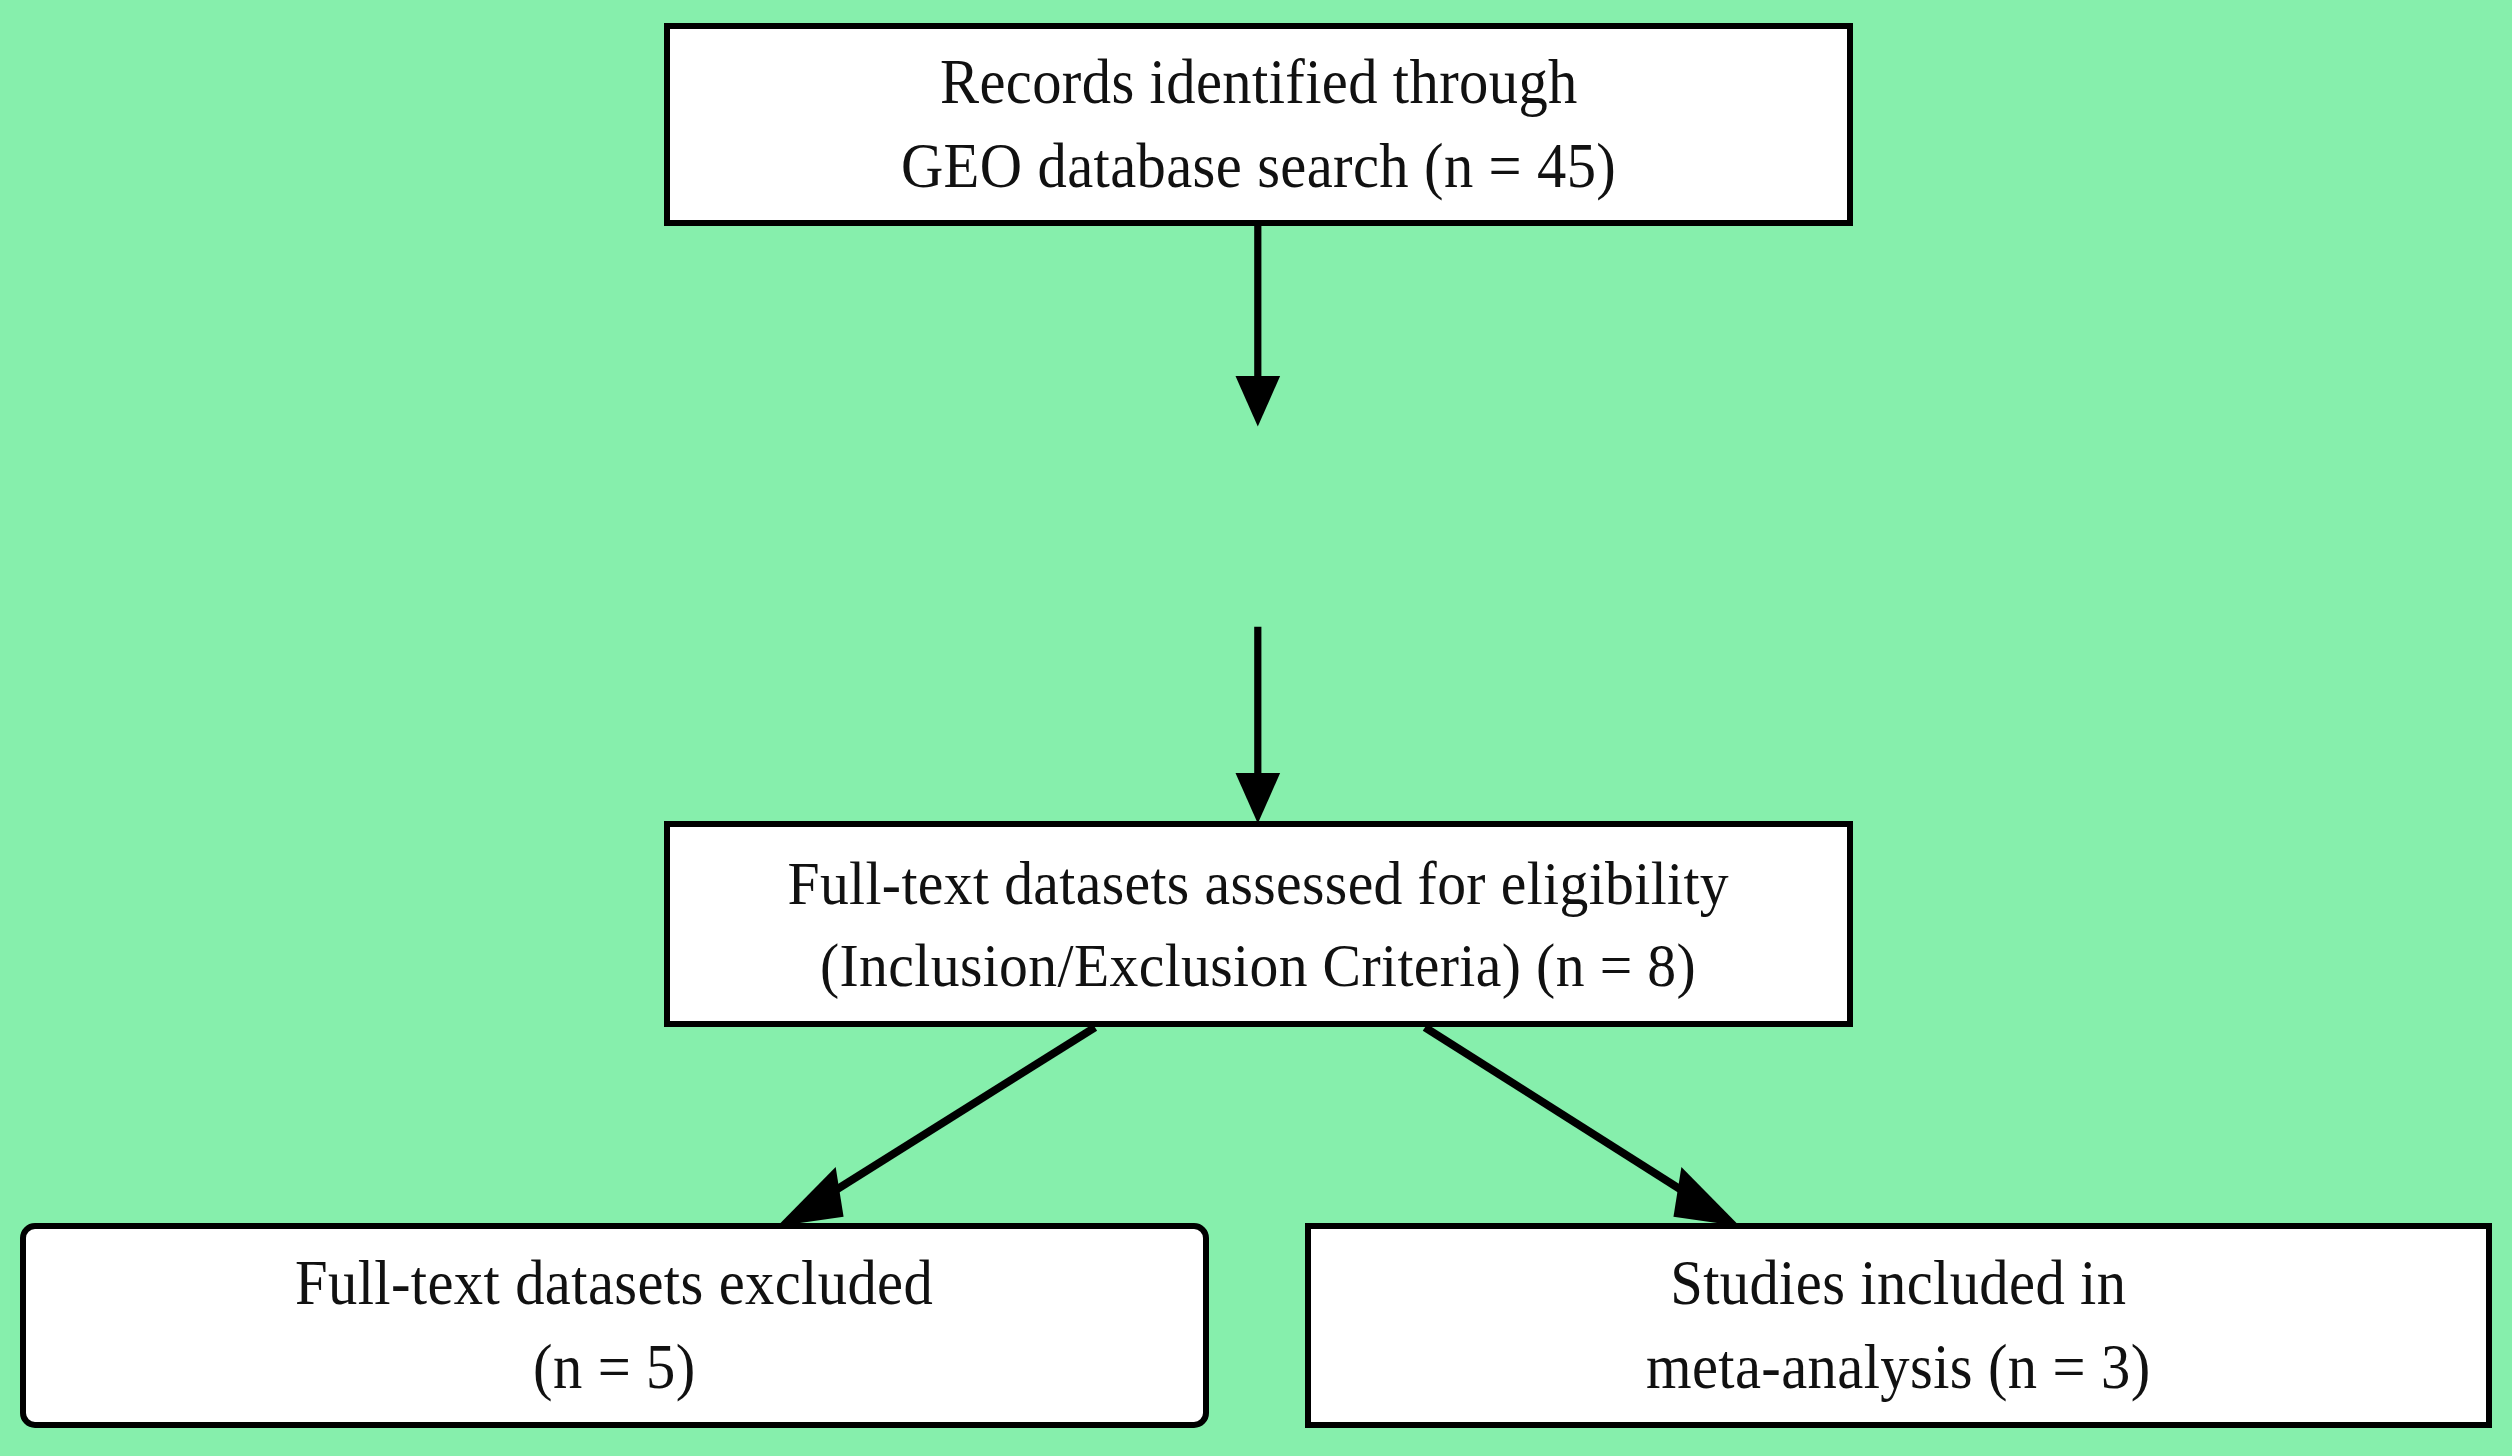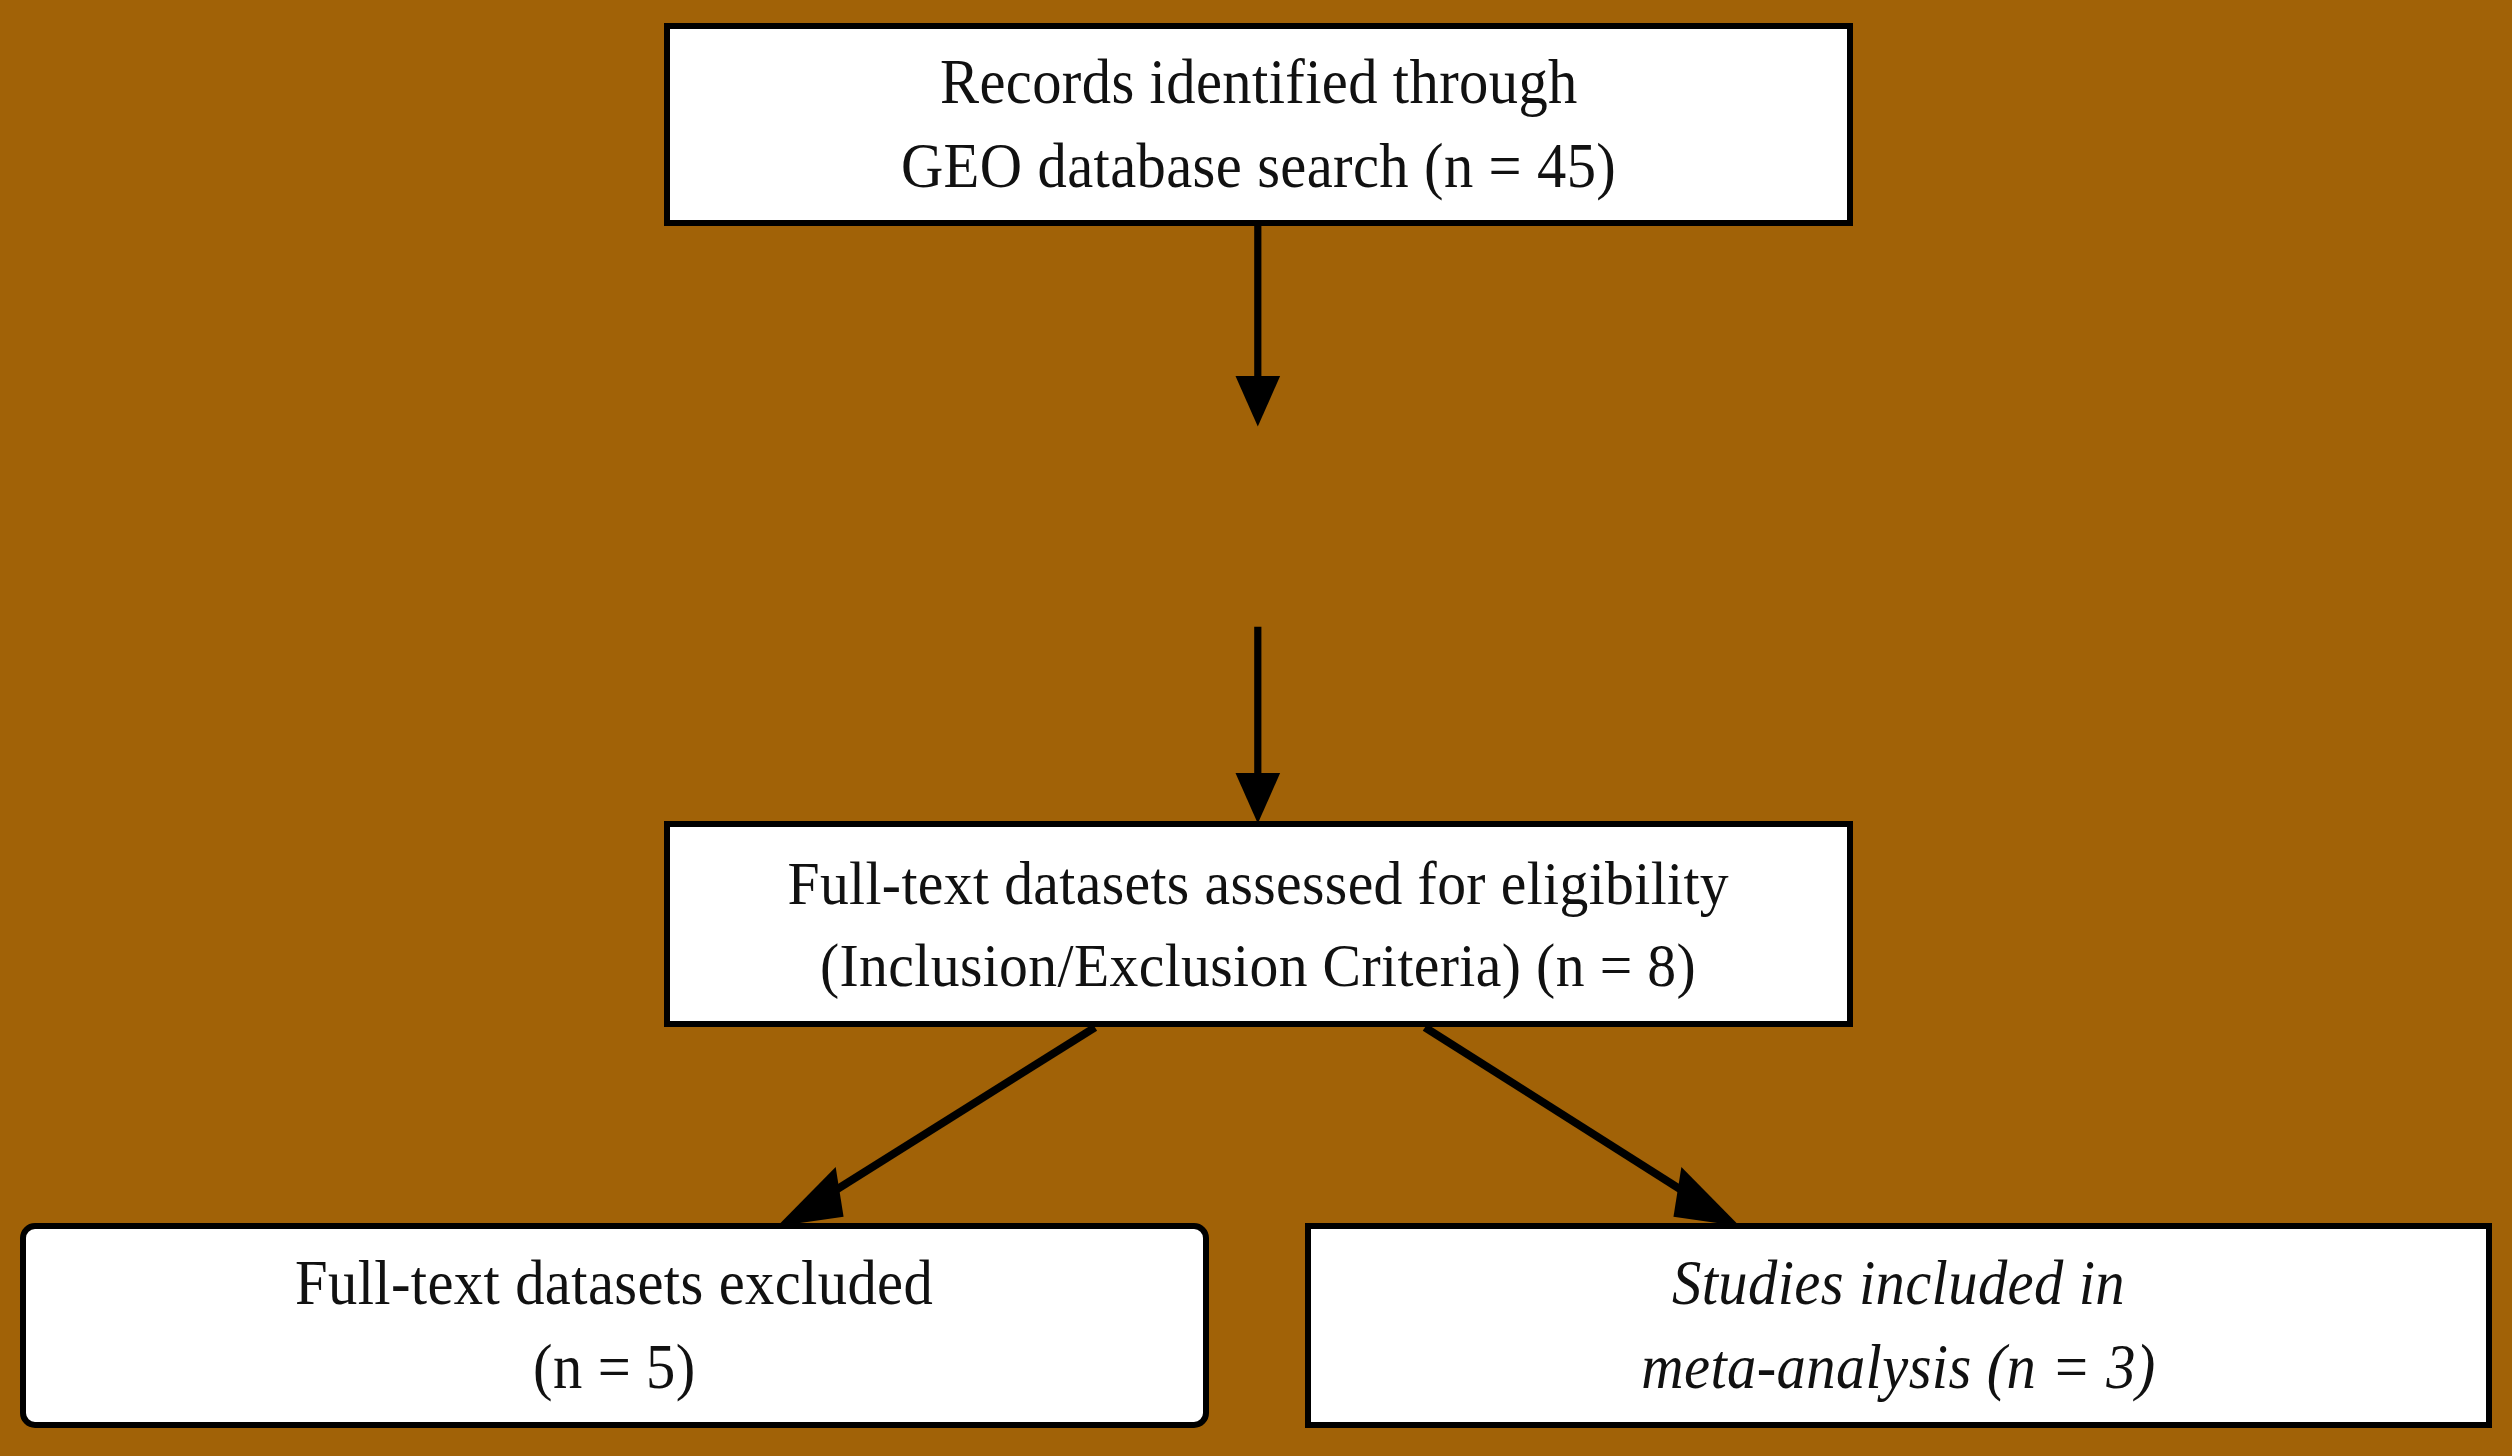--- a/index.html
+++ b/index.html
@@ -5,21 +5,21 @@
 <style>
   html, body {
     margin: 0;
     padding: 0;
     background: #ffffff;
   }
   #canvas {
     position: relative;
     width: 2512px;
     height: 1456px;
-    background: #a16207;
+    background: #86efac;
     overflow: hidden;
     font-family: "Liberation Serif", "DejaVu Serif", serif;
   }
   #arrow-layer {
     position: absolute;
     left: 0;
     top: 0;
     width: 2512px;
     height: 1456px;
     pointer-events: none;
@@ -42,21 +42,21 @@
     text-align: center;
     white-space: nowrap;
     transform: scaleX(0.93);
     letter-spacing: 0.4px;
   }
   
   #box-identified   { left: 664px;  top: 23px;   width: 1189px; height: 203px; }
   #box-filtered     { left: 664px;  top: 425px;  width: 1189px; height: 202px; }
   #box-eligibility  { left: 664px;  top: 821px; width: 1189px; height: 206px; }
   #box-excluded     { left: 20px;   top: 1223px; width: 1189px; height: 205px; border-radius: 15px; }
-  #box-included     { left: 1305px; top: 1223px; width: 1187px; height: 205px; font-style: italic; }
+  #box-included     { left: 1305px; top: 1223px; width: 1187px; height: 205px; }
   #box-eligibility .flow-box-text { font-size: 62px; }
 </style>
 </head>
 <body>
 
 <div id="canvas">
 
   <svg id="arrow-layer" viewBox="0 0 3487 2021" width="2512" height="1456" aria-hidden="true">
 
     <g>

